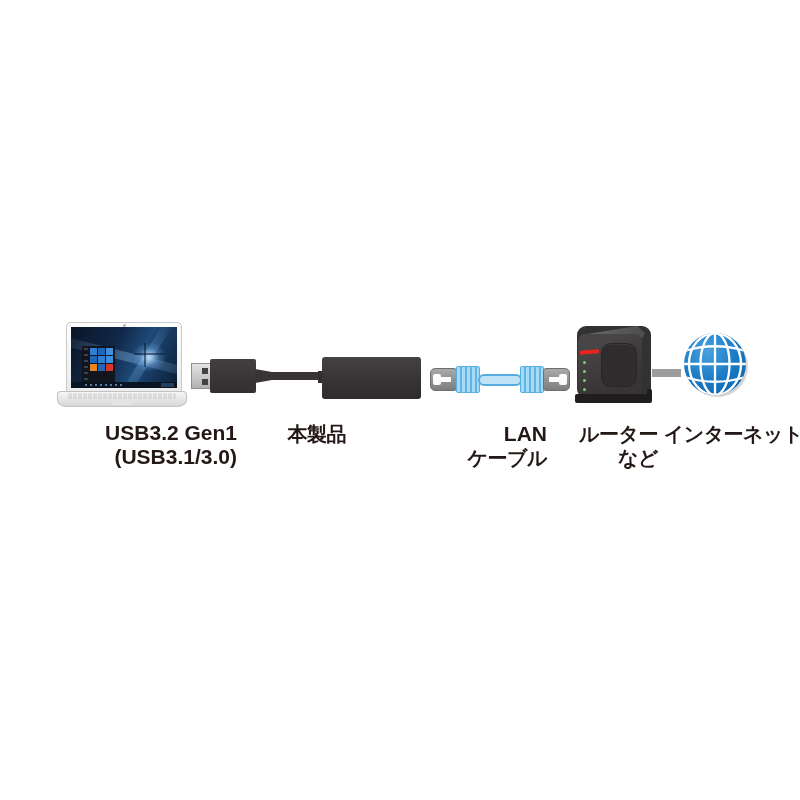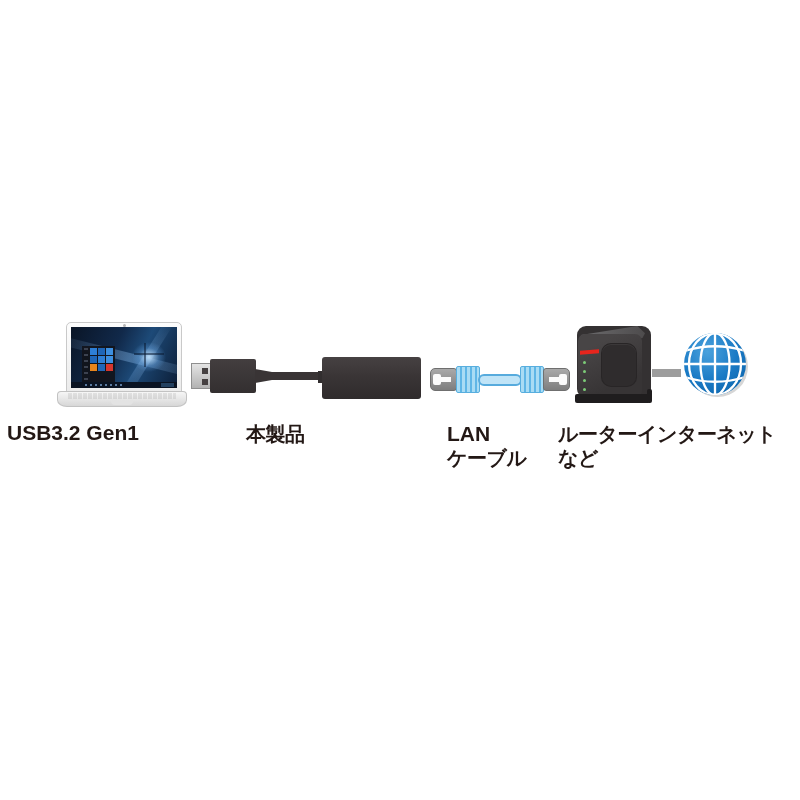--- a/index.html
+++ b/index.html
@@ -3,21 +3,21 @@
 <meta charset="utf-8">
 <style>
   * { margin:0; padding:0; box-sizing:border-box; }
   html,body { background:#fff; }
   .canvas {
     position:relative; width:800px; height:800px; background:#ffffff;
     font-family:"Liberation Sans","DejaVu Sans",sans-serif; overflow:hidden;
   }
   
   .label {
-    position:absolute; text-align:left; font-weight:bold; color:#231815;
+    position:absolute; text-align:right; font-weight:bold; color:#231815;
     font-size:21px; line-height:24px; white-space:nowrap;
   }
   .label .jp { font-size:20px; letter-spacing:-0.5px; }
   .label div { white-space:nowrap; }
 
   
   .laptop { position:absolute; left:57px; top:322px; width:130px; height:86px; }
   .lt-lid {
     position:absolute; left:9px; top:0; width:116px; height:71px;
     background:linear-gradient(#fdfdfd,#ebebeb); border:1px solid #c9c9c9;
@@ -246,20 +246,21 @@
         <ellipse cx="33" cy="33" rx="14.5" ry="31"></ellipse>
         <ellipse cx="33" cy="33" rx="26" ry="31"></ellipse>
         <line x1="1" y1="33" x2="65" y2="33"></line>
         <path d="M4.5,19.5 Q33,11 61.5,19.5"></path>
         <path d="M4.5,46.5 Q33,55 61.5,46.5"></path>
       </g>
     </svg>
 
     <div class="label" style="left:7px; top:421px; width:230px;">
       <div>USB3.2 Gen1</div>
+      <div>(USB3.1/3.0)</div>
     </div>
 
     <div class="label" style="left:246px; top:422px; width:100px;">
       <div class="jp">本製品</div>
     </div>
 
     <div class="label" style="left:447px; top:422px; width:100px;">
       <div>LAN</div>
       <div class="jp">ケーブル</div>
     </div>

